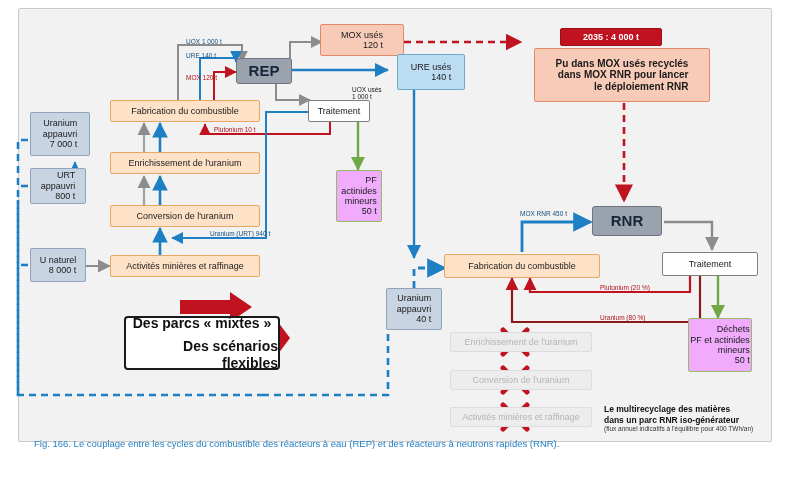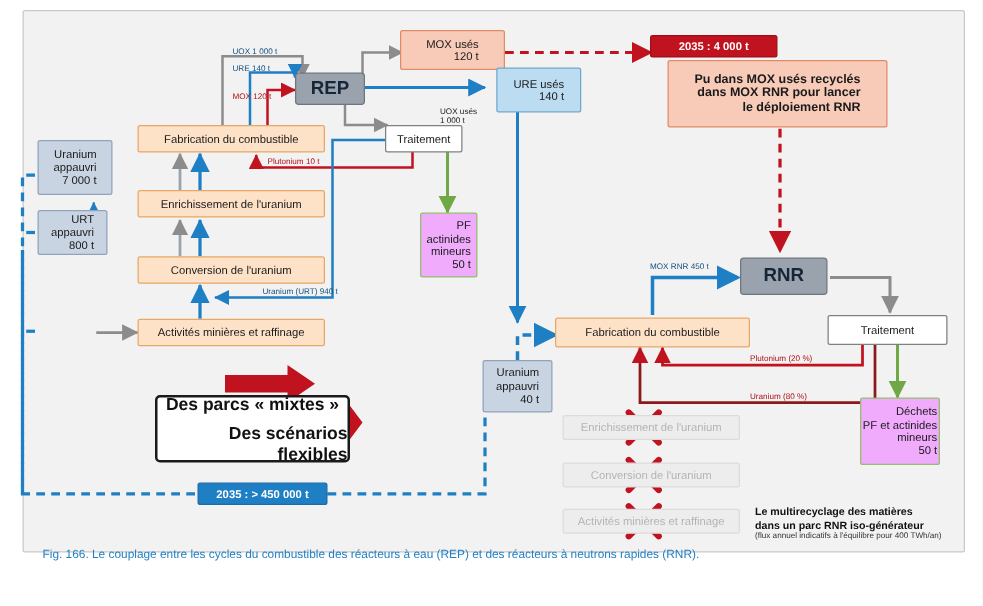--- a/index.html
+++ b/index.html
@@ -23,21 +23,21 @@
     text-align:right;line-height:1.15;
   }
   .b-orange{background:#fde2c8;border:1px solid #e8a765;color:#1a1a1a;font-size:9px;border-radius:2px;}
   .b-grayblue{background:#c8d4e2;border:1px solid #8fa3bb;color:#1a1a1a;font-size:9px;border-radius:2px;}
   .b-blue{background:#bcdcf2;border:1px solid #6fa8cd;color:#1a1a1a;font-size:9px;border-radius:2px;}
   .b-salmon{background:#f8cbb8;border:1px solid #e08a66;color:#1a1a1a;font-size:9px;border-radius:2px;}
   .b-salmon-big{background:#f8cbb8;border:1px solid #e08a66;color:#1a1a1a;font-size:10px;font-weight:bold;border-radius:2px;}
   .b-green{background:#f0abfc;border:1px solid #93bd6c;color:#1a1a1a;font-size:9px;border-radius:2px;}
   .b-white{background:#ffffff;border:1px solid #808080;color:#1a1a1a;font-size:9px;border-radius:2px;}
   .b-reactor{background:#9aa3ad;border:1px solid #6d757e;color:#15263a;font-size:15px;font-weight:bold;border-radius:3px;}
-  .b-red{background:#c1121f;color:#ffffff;font-size:9px;font-weight:bold;border-radius:2px;border:1px solid #9e0e19;}
+  .b-red{background:#c1121f;color:#ffffff;font-size:9px;font-weight:bold;border-radius:2px;border:1px solid #9e0e19;margin-left:40px;}
   .b-bluebar{background:#1f7fc4;color:#ffffff;font-size:9px;font-weight:bold;border-radius:2px;border:1px solid #1a6ba6;}
   .b-ghost{background:#ededed;border:1px solid #dcdcdc;color:#b4b4b4;font-size:9px;border-radius:2px;}
   .b-callout{background:#ffffff;border:2px solid #1a1a1a;border-radius:4px;color:#111;font-size:14px;font-weight:bold;
     flex-direction:column;gap:7px;}
   .lbl{position:absolute;font-size:6.5px;color:#1a1a1a;white-space:nowrap;}
   .lbl-red{color:#b01018;}
   .lbl-blue{color:#14507e;}
   svg.ov{position:absolute;left:0;top:0;width:786px;height:485px;pointer-events:none;}
   .multi{position:absolute;font-size:8.5px;color:#111;line-height:1.25;}
   .multi b{font-weight:bold;}
@@ -139,20 +139,24 @@
 appauvri
 7 000 t</span>
   </div>
 
   <div class="box b-grayblue" style="left:30px;top:168px;width:56px;height:36px;flex-direction:column;">
     <span style="white-space:pre-line">URT
 appauvri
 800 t</span>
   </div>
 
+  <div class="box b-grayblue" style="left:30px;top:248px;width:56px;height:34px;flex-direction:column;">
+    <span style="white-space:pre-line">U naturel
+8 000 t</span>
+  </div>
 
   <div class="box b-orange" style="left:110px;top:100px;width:150px;height:22px;">
     <span>Fabrication du combustible</span>
   </div>
 
   <div class="box b-orange" style="left:110px;top:152px;width:150px;height:22px;">
     <span>Enrichissement de l'uranium</span>
   </div>
 
   <div class="box b-orange" style="left:110px;top:205px;width:150px;height:22px;">
@@ -216,23 +220,20 @@
     <span>Traitement</span>
   </div>
 
   <div class="box b-green" style="left:688px;top:318px;width:64px;height:54px;flex-direction:column;">
     <span style="white-space:pre-line">Déchets
 PF et actinides
 mineurs
 50 t</span>
   </div>
 
-  <div class="box b-bluebar" style="left:158px;top:386px;width:104px;height:18px;">
-    <span>2035 : &gt; 450 000 t</span>
-  </div>
 
   <div class="box b-callout" style="left:124px;top:316px;width:156px;height:54px;">
     <span>Des parcs « mixtes »</span>
     <span>Des scénarios flexibles</span>
   </div>
 
   <div class="box b-ghost" style="left:450px;top:332px;width:142px;height:20px;">
     <span>Enrichissement de l'uranium</span>
   </div>
   <div class="box b-ghost" style="left:450px;top:370px;width:142px;height:20px;">

